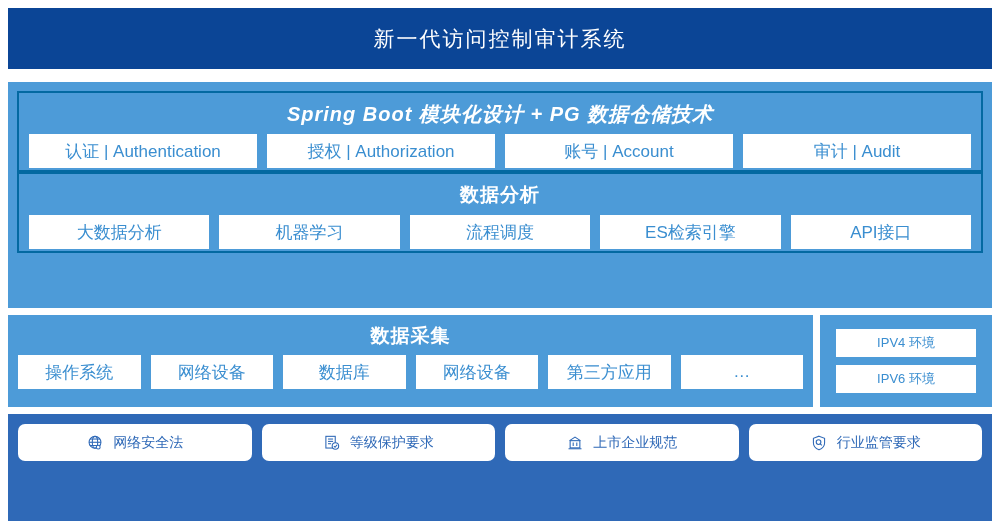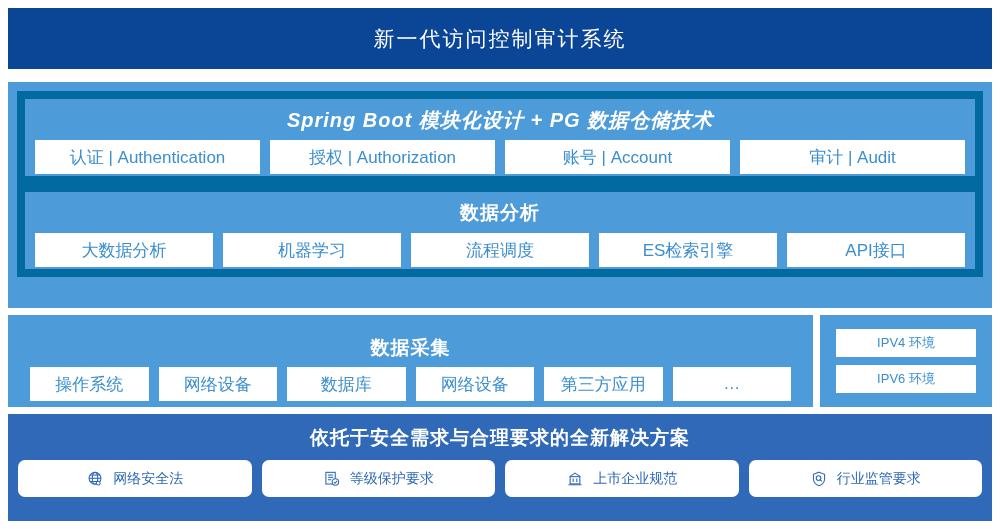--- a/index.html
+++ b/index.html
@@ -50,21 +50,21 @@
     top: 82px;
     width: 984px;
     height: 226px;
     padding: 9px;
   }
   .panel-collect {
     left: 8px;
     top: 315px;
     width: 805px;
     height: 92px;
-    padding: 12px;
+    padding: 0;
   }
   .panel-ipv {
     left: 820px;
     top: 315px;
     width: 172px;
     height: 92px;
     display: flex;
     flex-direction: column;
     align-items: center;
     justify-content: center;
@@ -74,21 +74,21 @@
   .panel-bottom {
     left: 8px;
     top: 414px;
     width: 984px;
     height: 107px;
     background: #2f69b7;
   }
 
   
   .group {
-    border: 8px solid #0369a1;
+    border: 2px solid #0369a1;
     box-sizing: border-box;
     padding: 8px 10px 2px 10px;
   }
   .group + .group {
     margin-top: 0;
   }
   .group-title {
     color: #ffffff;
     text-align: center;
     font-size: 19px;
@@ -228,21 +228,20 @@
     </div>
   </div>
 
   <div class="panel panel-ipv">
     <div class="ipv-cell">IPV4 环境</div>
     <div class="ipv-cell">IPV6 环境</div>
   </div>
 
   <div class="panel panel-bottom">
     <div class="bottom-inner">
-      <div class="bottom-title">依托于安全需求与合理要求的全新解决方案</div>
       <div class="row">
 
         <div class="bcell">
           <span class="bicon">
             <svg viewBox="0 0 20 20" width="18" height="18" fill="none" stroke="#2f69b7" stroke-width="1.2">
               <circle cx="10" cy="9.2" r="6.6"></circle>
               <ellipse cx="10" cy="9.2" rx="3" ry="6.6"></ellipse>
               <line x1="3.4" y1="9.2" x2="16.6" y2="9.2"></line>
               <line x1="4.3" y1="5.6" x2="15.7" y2="5.6"></line>
               <line x1="4.3" y1="12.8" x2="15.7" y2="12.8"></line>

